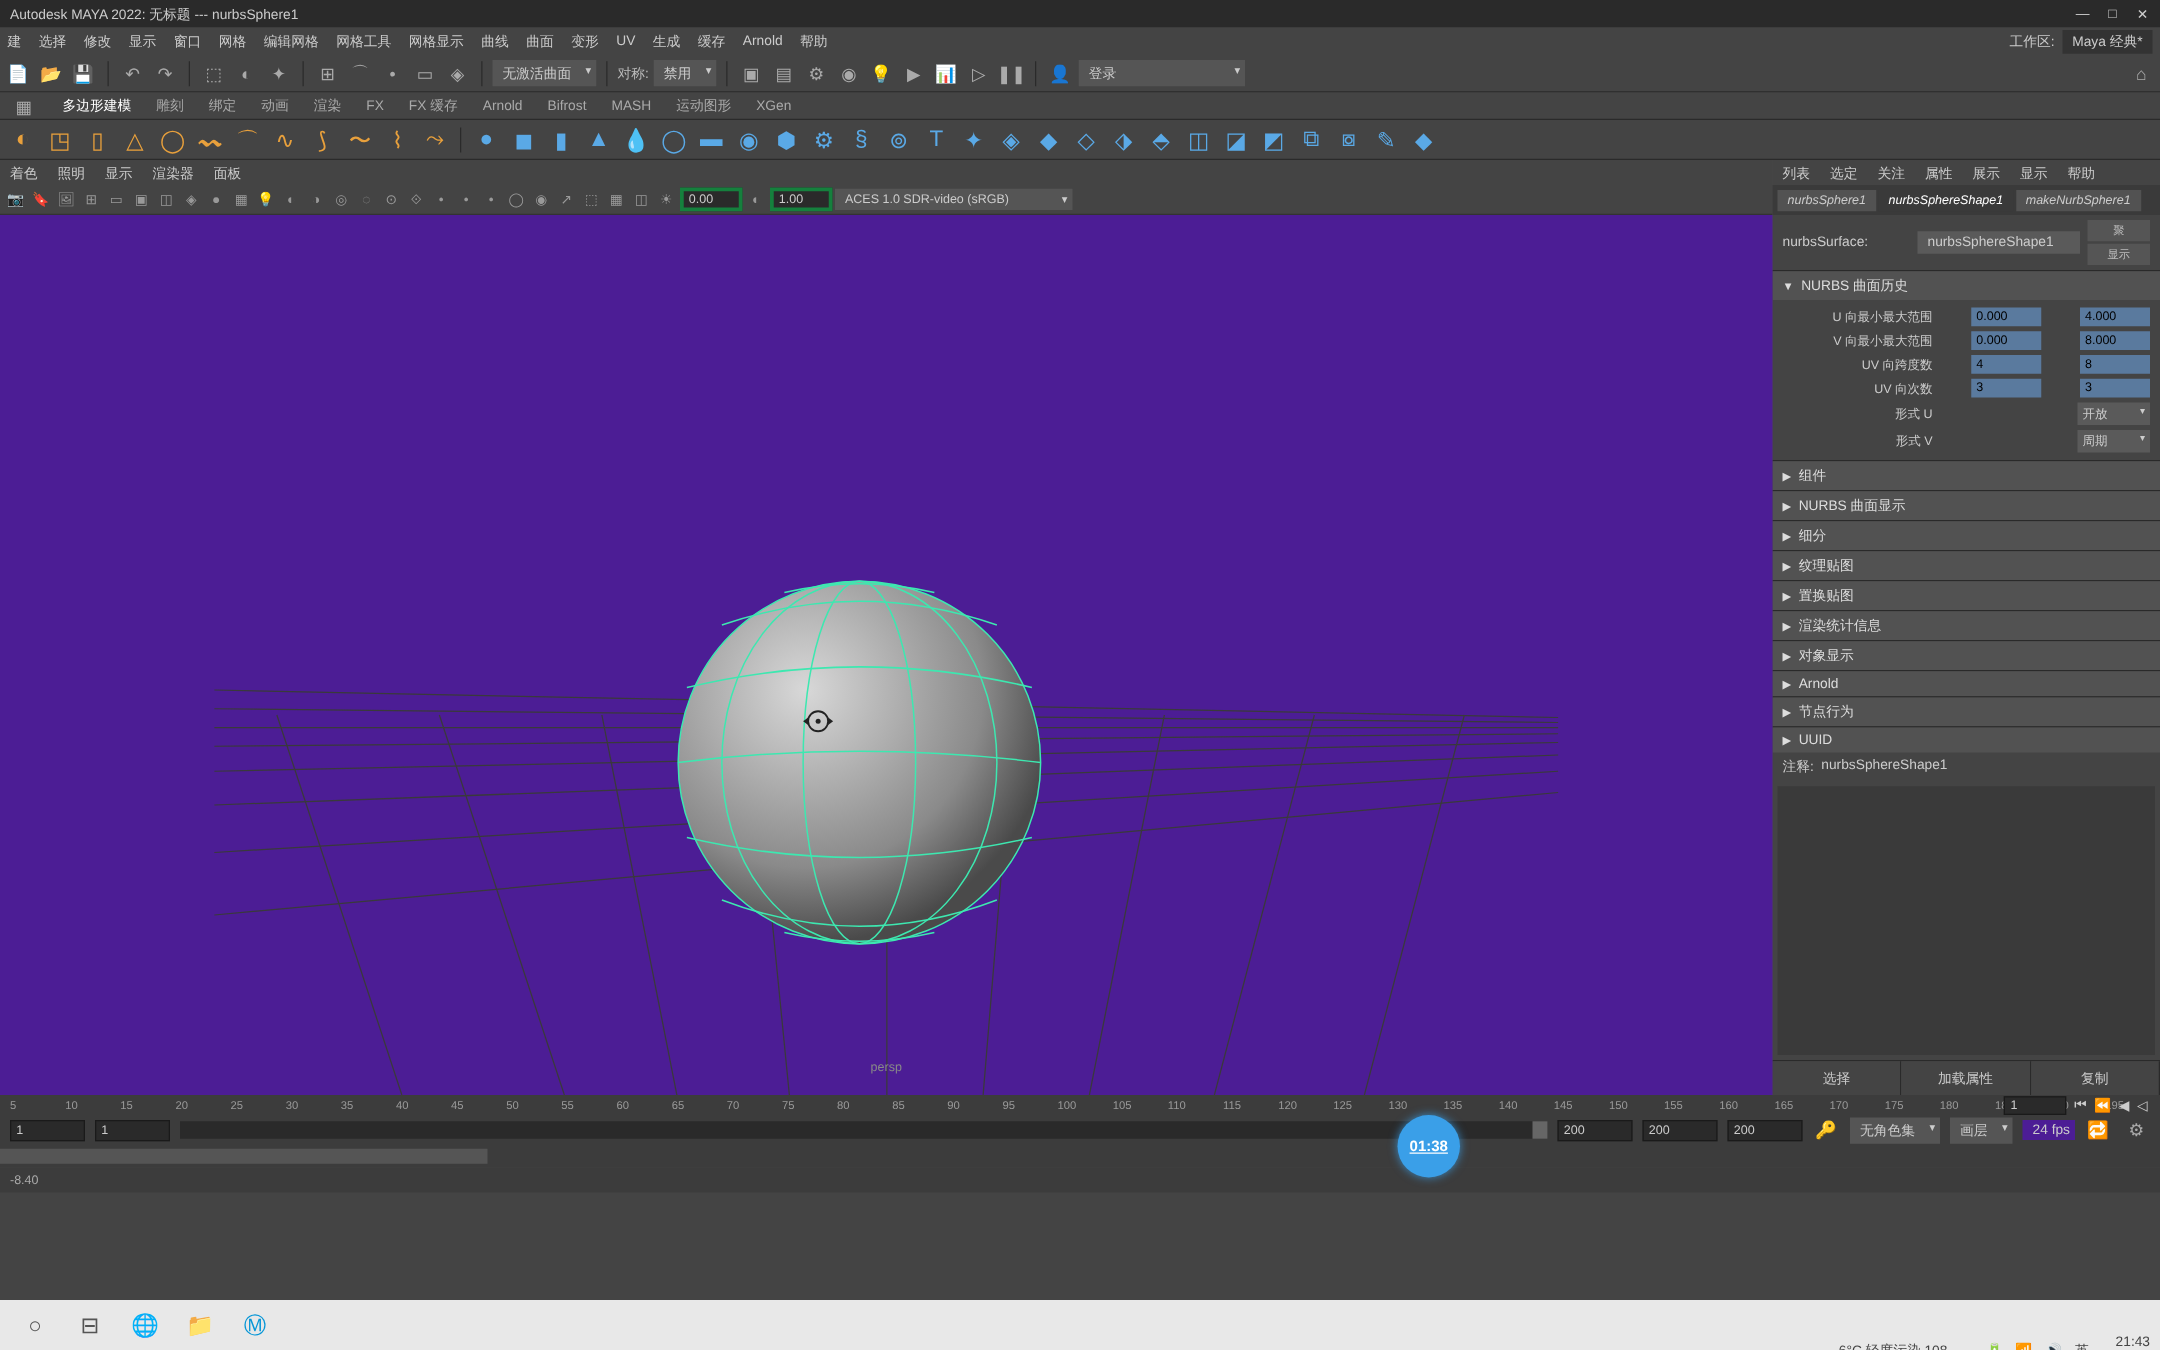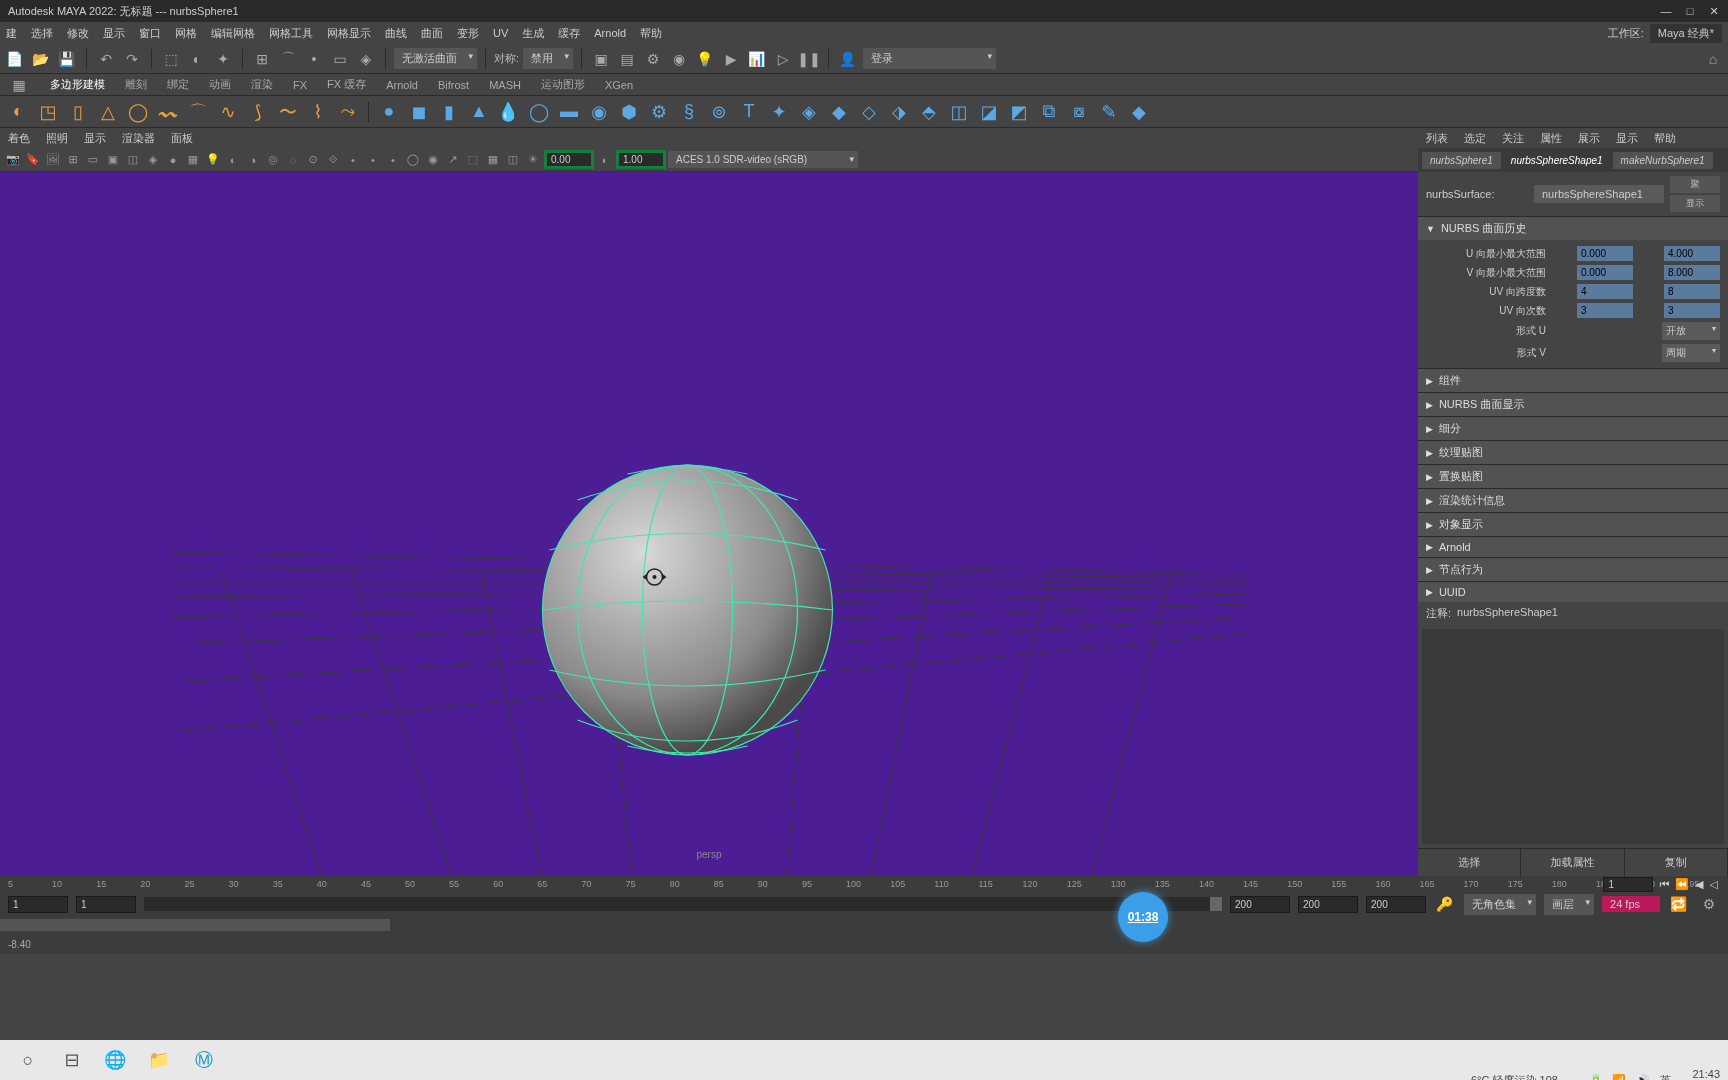--- a/index.html
+++ b/index.html
@@ -55,21 +55,21 @@
 .bottom-btn { flex: 1; padding: 6px; text-align: center; background: #444; border-right: 1px solid #2a2a2a; cursor: pointer; color: #ccc; }
 .timeline { background: #3c3c3c; height: 16px; display: flex; align-items: center; font-size: 9px; color: #999; position: relative; padding-left: 8px; }
 .tick { flex: 1; text-align: left; }
 .playback-controls { position: absolute; right: 10px; display: flex; gap: 6px; align-items: center; }
 .pb-btn { color: #ccc; cursor: pointer; font-size: 11px; }
 .pb-input { background: #2a2a2a; border: 1px solid #1a1a1a; color: #ccc; width: 50px; padding: 1px 4px; font-size: 10px; }
 .range-bar { background: #3c3c3c; height: 24px; display: flex; align-items: center; padding: 0 8px; gap: 8px; }
 .range-input { background: #2a2a2a; border: 1px solid #1a1a1a; color: #ccc; width: 60px; padding: 2px 4px; font-size: 10px; }
 .range-slider { flex: 1; height: 14px; background: #2a2a2a; position: relative; }
 .range-slider .handle-right { position: absolute; right: 0; width: 12px; height: 14px; background: #666; }
-.fps-dd { background: #be185d; padding: 2px 20px 2px 8px; color: #ccc; position: relative; }
+.fps-dd { background: #4c1d95; padding: 2px 4px 2px 8px; color: #ccc; position: relative; }
 .misc-bar { height: 18px; background: #3c3c3c; display: flex; align-items: center; }
 .misc-handle { background: #555; width: 390px; height: 12px; }
 .status-bar { height: 20px; background: #3c3c3c; padding: 0 8px; display: flex; align-items: center; color: #aaa; font-size: 10px; }
 .taskbar { height: 40px; background: #e8e8e8; display: flex; align-items: center; padding: 0 8px; gap: 4px; position: absolute; bottom: 0; left: 0; right: 0; }
 .search-box { background: #fff; width: 300px; height: 30px; display: flex; align-items: center; padding: 0 10px; color: #888; }
 .task-icon { width: 40px; height: 32px; display: flex; align-items: center; justify-content: center; font-size: 18px; cursor: pointer; color: #555; }
 .taskbar-right { margin-left: auto; display: flex; align-items: center; gap: 10px; color: #444; font-size: 11px; margin-top: 40px; }
 .clock-overlay { position: absolute; width: 50px; height: 50px; border-radius: 50%; background: #3a9fe8; display: flex; align-items: center; justify-content: center; color: #fff; font-size: 12px; font-weight: bold; z-index: 100; box-shadow: 0 0 8px rgba(58,159,232,0.8); text-decoration: underline; }
 </style>
 </head>

